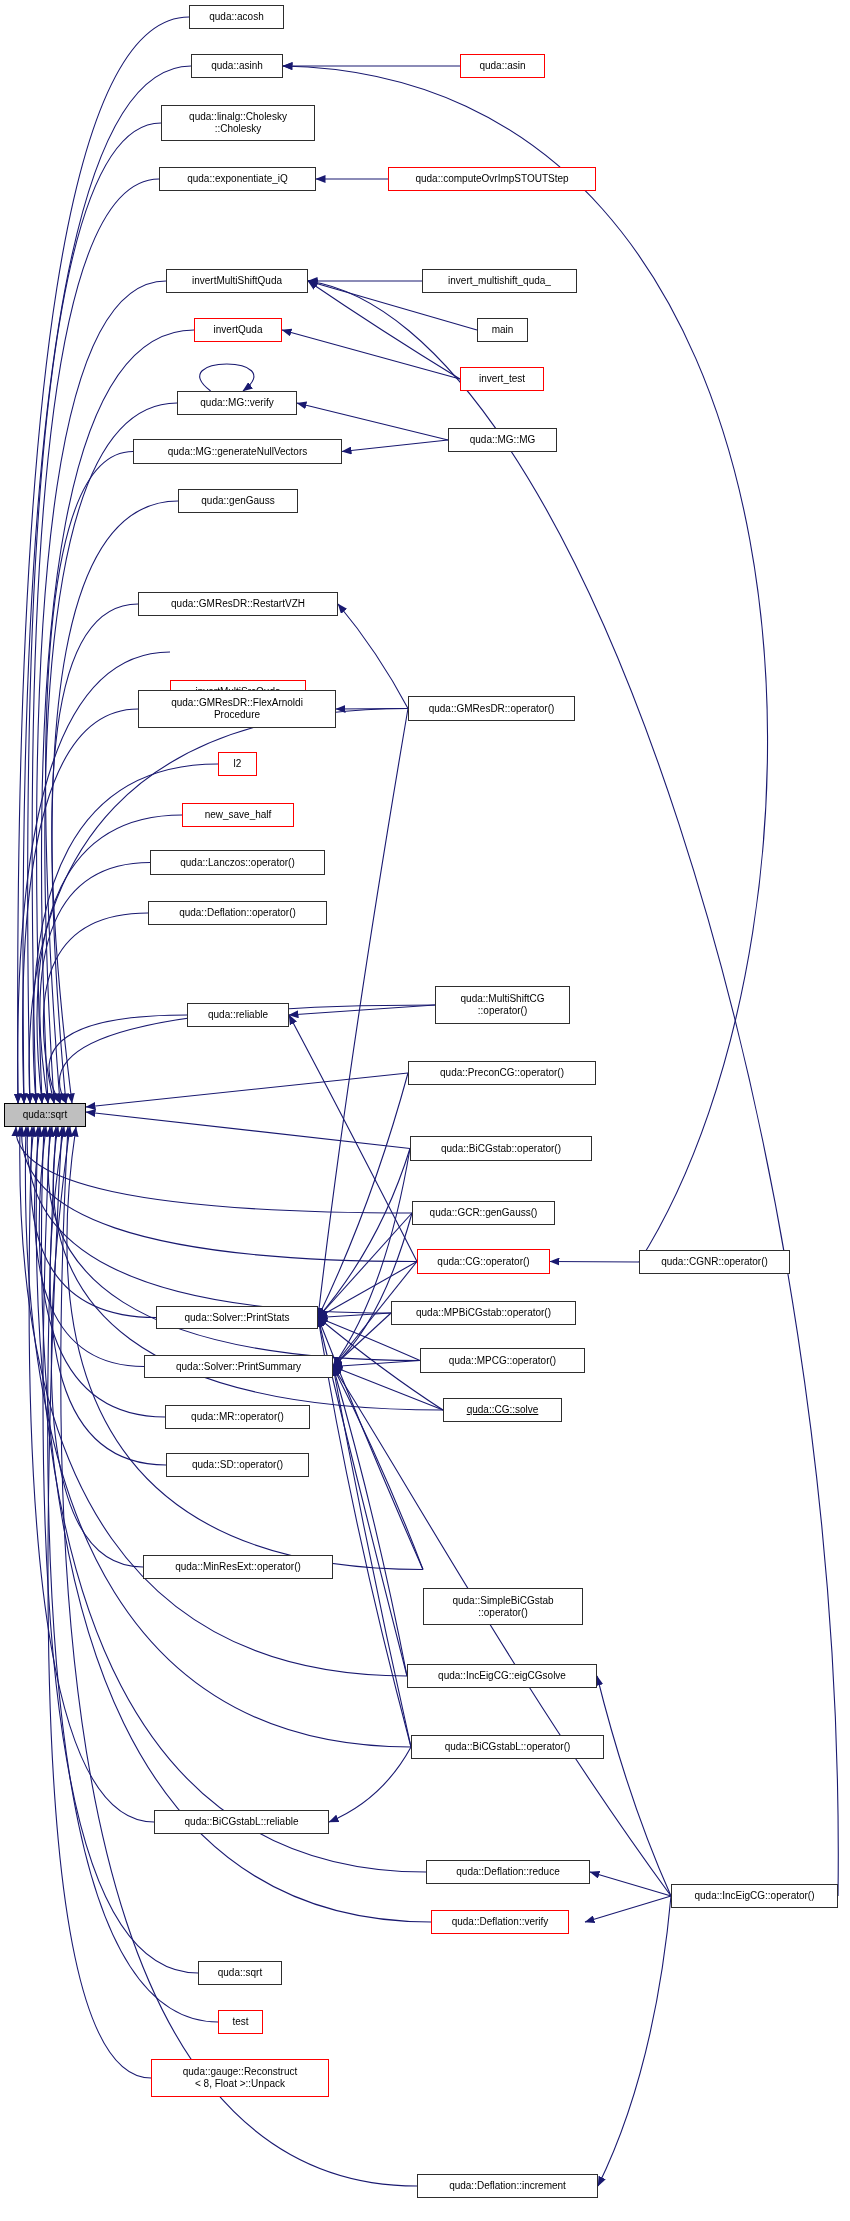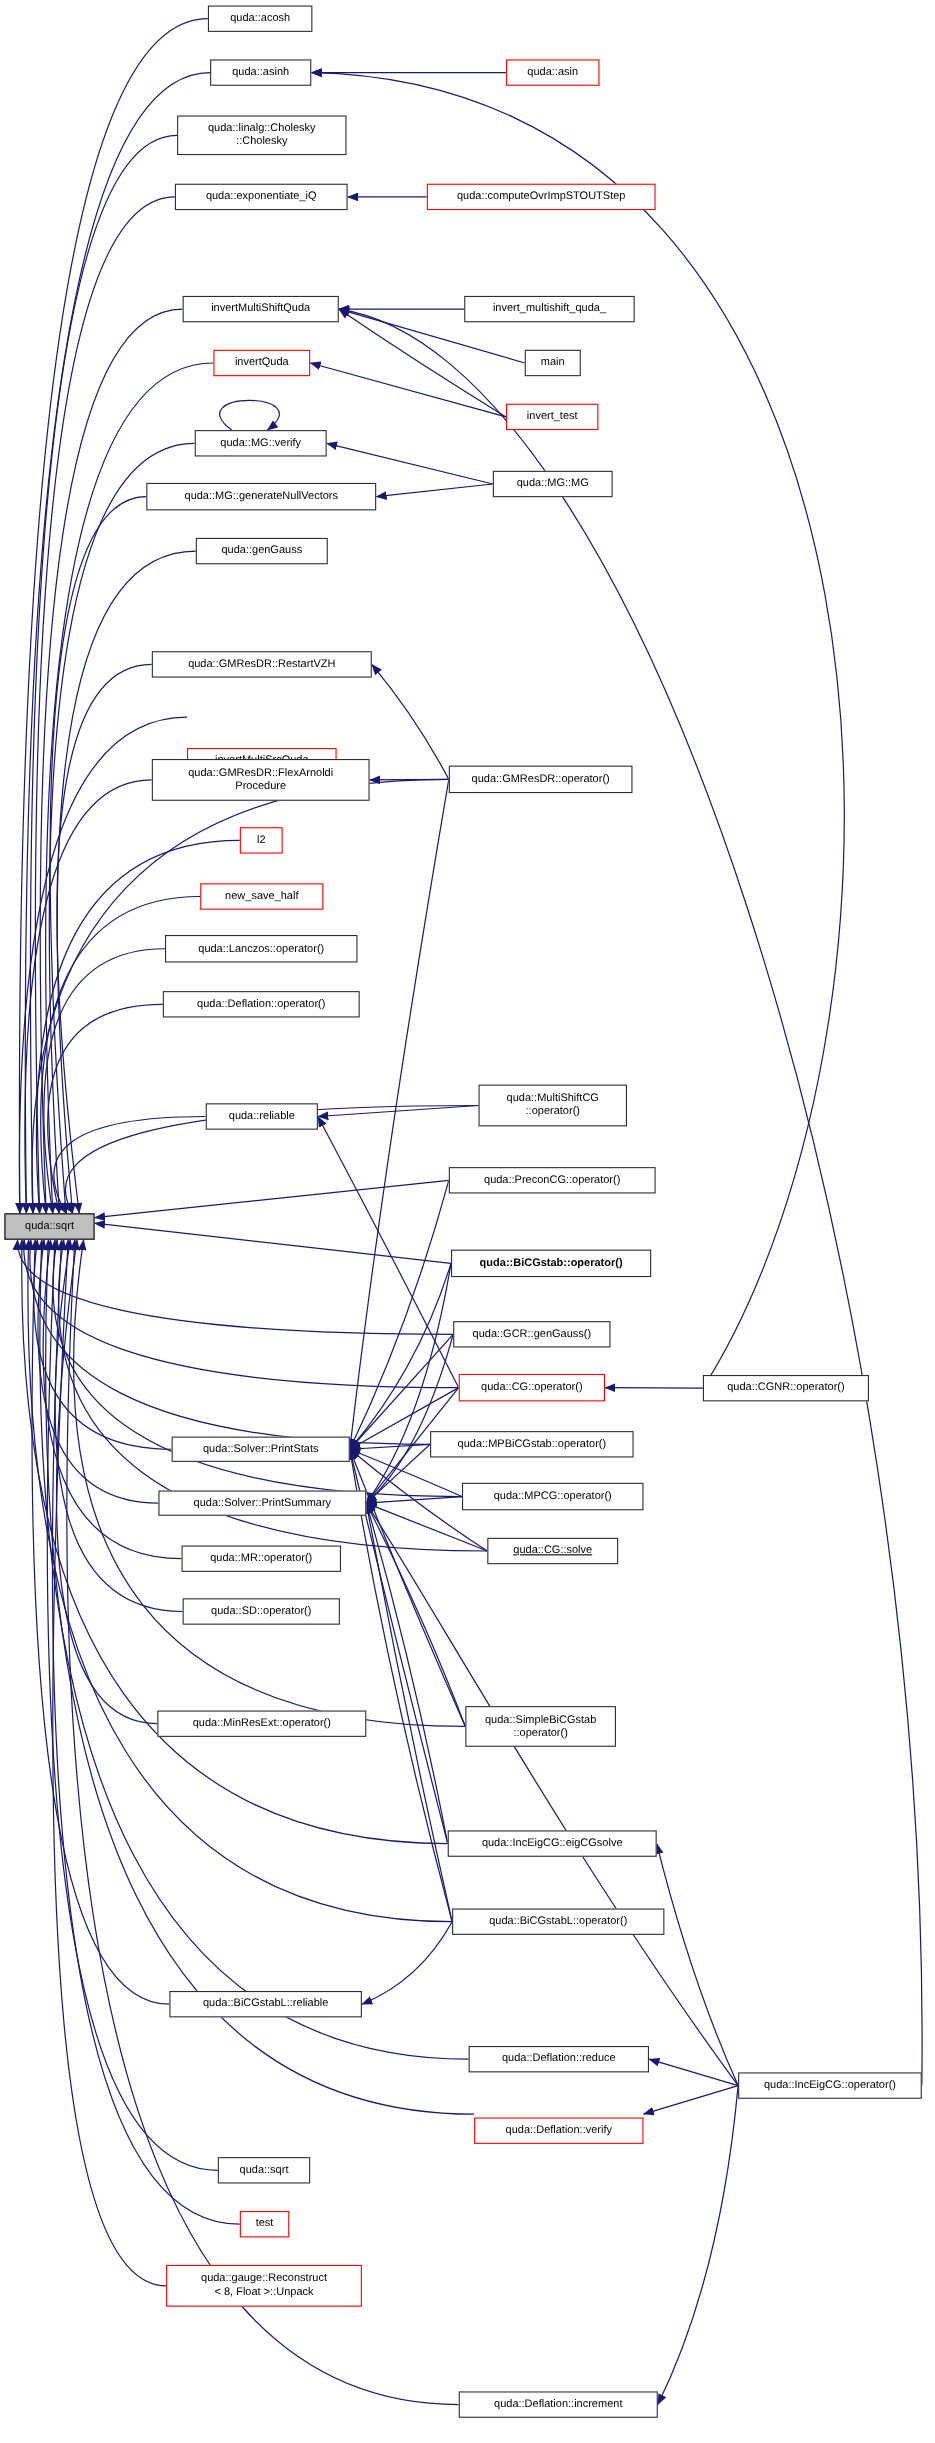--- a/index.html
+++ b/index.html
@@ -133,39 +133,39 @@
       <div class="node" style="left: 408px; top: 696px; width: 167px; height: 25px;">quda::GMResDR::operator()</div>
       <div class="node red" style="left: 218px; top: 752px; width: 39px; height: 24px;">l2</div>
       <div class="node red" style="left: 182px; top: 803px; width: 112px; height: 24px;">new_save_half</div>
       <div class="node" style="left: 150px; top: 850px; width: 175px; height: 25px;">quda::Lanczos::operator()</div>
       <div class="node" style="left: 148px; top: 901px; width: 179px; height: 24px;">quda::Deflation::operator()</div>
       <div class="node" style="left: 435px; top: 986px; width: 135px; height: 38px;">quda::MultiShiftCG
 ::operator()</div>
       <div class="node" style="left: 187px; top: 1003px; width: 102px; height: 24px;">quda::reliable</div>
       <div class="node" style="left: 408px; top: 1061px; width: 188px; height: 24px;">quda::PreconCG::operator()</div>
       <div class="node main" style="left: 4px; top: 1103px; width: 82px; height: 24px;">quda::sqrt</div>
-      <div class="node" style="left: 410px; top: 1136px; width: 182px; height: 25px; font-weight: bold;">quda::BiCGstab::operator()</div>
+      <div class="node" style="left: 410px; top: 1136px; width: 182px; height: 25px;">quda::BiCGstab::operator()</div>
       <div class="node" style="left: 412px; top: 1201px; width: 143px; height: 24px;">quda::GCR::genGauss()</div>
       <div class="node red" style="left: 417px; top: 1249px; width: 133px; height: 25px;">quda::CG::operator()</div>
       <div class="node" style="left: 639px; top: 1250px; width: 151px; height: 24px;">quda::CGNR::operator()</div>
       <div class="node" style="left: 391px; top: 1301px; width: 185px; height: 24px;">quda::MPBiCGstab::operator()</div>
       <div class="node" style="left: 156px; top: 1306px; width: 162px; height: 23px; text-align: right;">quda::Solver::PrintStats</div>
       <div class="node" style="left: 144px; top: 1355px; width: 189px; height: 23px;">quda::Solver::PrintSummary</div>
       <div class="node" style="left: 420px; top: 1348px; width: 165px; height: 25px;">quda::MPCG::operator()</div>
       <div class="node" style="left: 443px; top: 1398px; width: 119px; height: 24px; text-decoration: underline;">quda::CG::solve</div>
       <div class="node" style="left: 165px; top: 1405px; width: 145px; height: 24px;">quda::MR::operator()</div>
       <div class="node" style="left: 166px; top: 1453px; width: 143px; height: 24px;">quda::SD::operator()</div>
       <div class="node" style="left: 143px; top: 1555px; width: 190px; height: 24px;">quda::MinResExt::operator()</div>
-      <div class="node" style="left: 423px; top: 1551px; width: 137px; height: 37px;">quda::SimpleBiCGstab
+      <div class="node" style="left: 423px; top: 1588px; width: 160px; height: 37px;">quda::SimpleBiCGstab
 ::operator()</div>
       <div class="node" style="left: 407px; top: 1664px; width: 190px; height: 24px;">quda::IncEigCG::eigCGsolve</div>
       <div class="node" style="left: 411px; top: 1735px; width: 193px; height: 24px;">quda::BiCGstabL::operator()</div>
       <div class="node" style="left: 154px; top: 1810px; width: 175px; height: 24px;">quda::BiCGstabL::reliable</div>
       <div class="node" style="left: 426px; top: 1860px; width: 164px; height: 24px;">quda::Deflation::reduce</div>
       <div class="node" style="left: 671px; top: 1884px; width: 167px; height: 24px; text-align: center;">quda::IncEigCG::operator()</div>
-      <div class="node red" style="left: 431px; top: 1910px; width: 154px; height: 24px; margin-top: 15px;">quda::Deflation::verify</div>
+      <div class="node red" style="left: 431px; top: 1910px; width: 138px; height: 24px;">quda::Deflation::verify</div>
       <div class="node" style="left: 198px; top: 1961px; width: 84px; height: 24px;">quda::sqrt</div>
       <div class="node red" style="left: 218px; top: 2010px; width: 45px; height: 24px;">test</div>
       <div class="node red" style="left: 151px; top: 2059px; width: 178px; height: 38px;">quda::gauge::Reconstruct
 &lt; 8, Float &gt;::Unpack</div>
       <div class="node" style="left: 417px; top: 2174px; width: 181px; height: 24px;">quda::Deflation::increment</div>
     </div>
 </div>
 
 </body></html>

